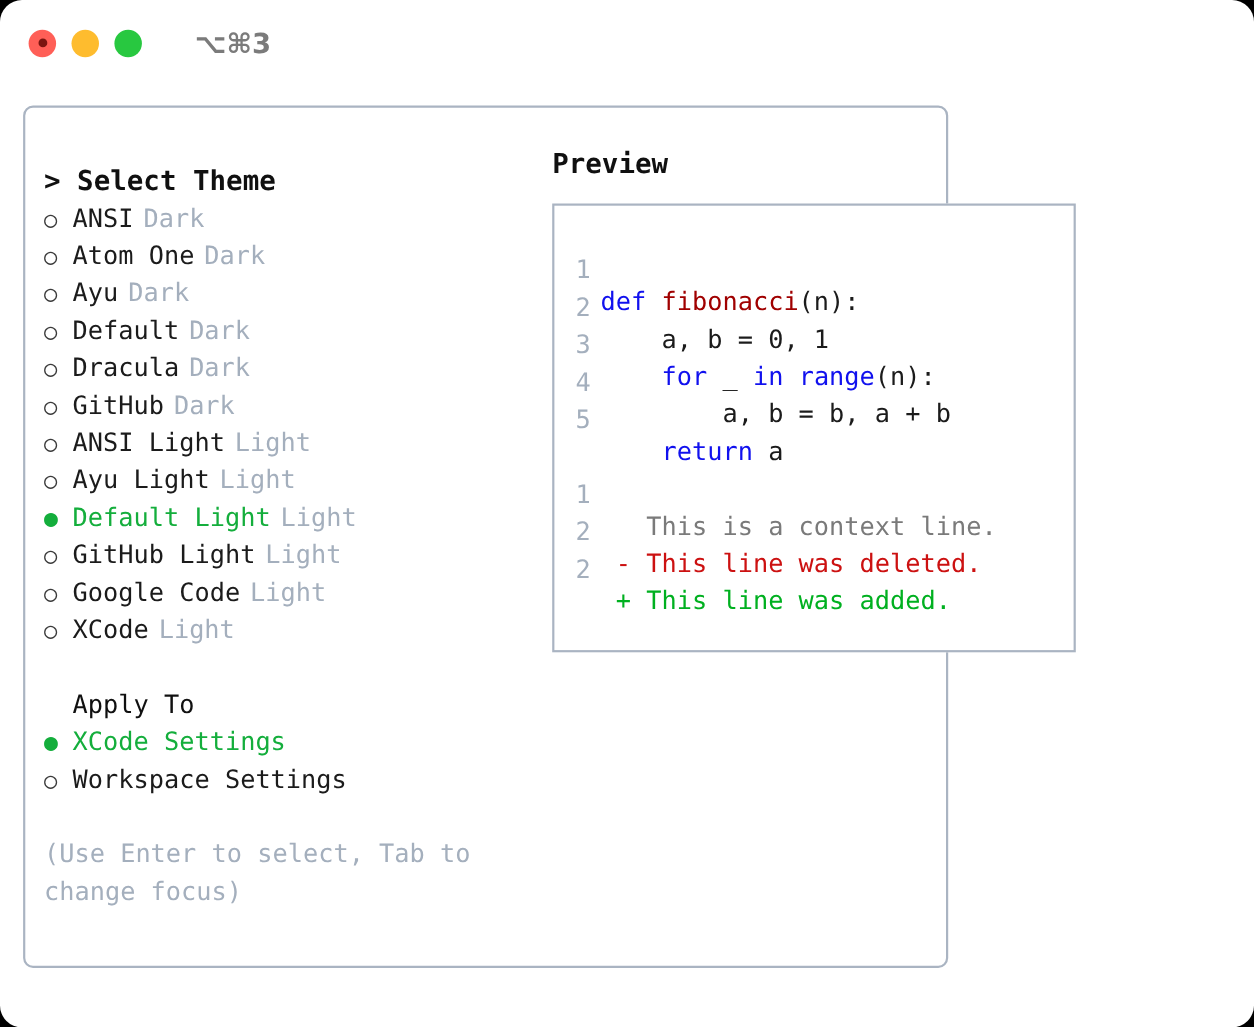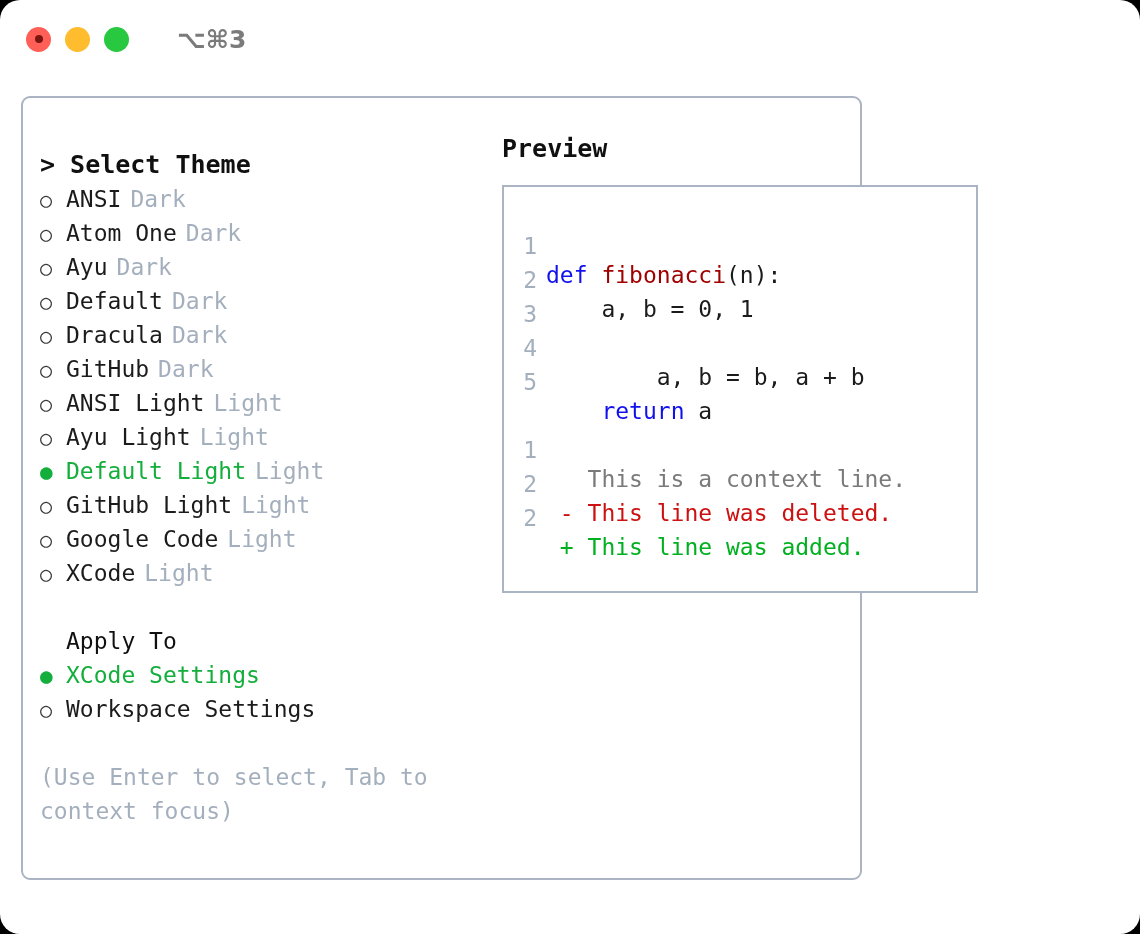--- a/index.html
+++ b/index.html
@@ -228,31 +228,31 @@
         </div>
 
       <div class="apply-block">
         <div class="apply-title">Apply To</div>
         <div id="apply-list">
             <div class="opt-row selected"><span class="marker on">●</span><span class="opt-label">XCode Settings</span></div>
             <div class="opt-row"><span class="marker">○</span><span class="opt-label">Workspace Settings</span></div>
           </div>
       </div>
 
-      <div class="hint">(Use Enter to select, Tab to context focus)</div>
+      <div class="hint">(Use Enter to select, Tab to change focus)</div>
     </div>
 
     <div class="col-right">
       <div class="section-header">Preview</div>
 
       <div class="preview-box">
         <div id="code-block">
             <div class="code-line"><span class="lineno">1</span><span class="code-text"><span class="tok-kw">def </span><span class="tok-fn">fibonacci</span><span class="tok-pl">(n):</span></span></div>
             <div class="code-line"><span class="lineno">2</span><span class="code-text"><span class="tok-pl">    a, b = 0, 1</span></span></div>
-            <div class="code-line"><span class="lineno">3</span></div>
+            <div class="code-line"><span class="lineno">3</span><span class="code-text"><span class="tok-pl">    </span><span class="tok-kw">for</span><span class="tok-pl"> _ </span><span class="tok-kw">in</span><span class="tok-pl"> </span><span class="tok-kw">range</span><span class="tok-pl">(n):</span></span></div>
             <div class="code-line"><span class="lineno">4</span><span class="code-text"><span class="tok-pl">        a, b = b, a + b</span></span></div>
             <div class="code-line"><span class="lineno">5</span><span class="code-text"><span class="tok-pl">    </span><span class="tok-kw">return</span><span class="tok-pl"> a</span></span></div>
           </div>
         <div class="spacer-line"></div>
         <div id="diff-block">
             <div class="code-line"><span class="lineno">1</span><span class="code-text"><span class="tok-ctx">   This is a context line.</span></span></div>
             <div class="code-line"><span class="lineno">2</span><span class="code-text"><span class="tok-del"> - This line was deleted.</span></span></div>
             <div class="code-line"><span class="lineno">2</span><span class="code-text"><span class="tok-add"> + This line was added.</span></span></div>
           </div>
       </div>

